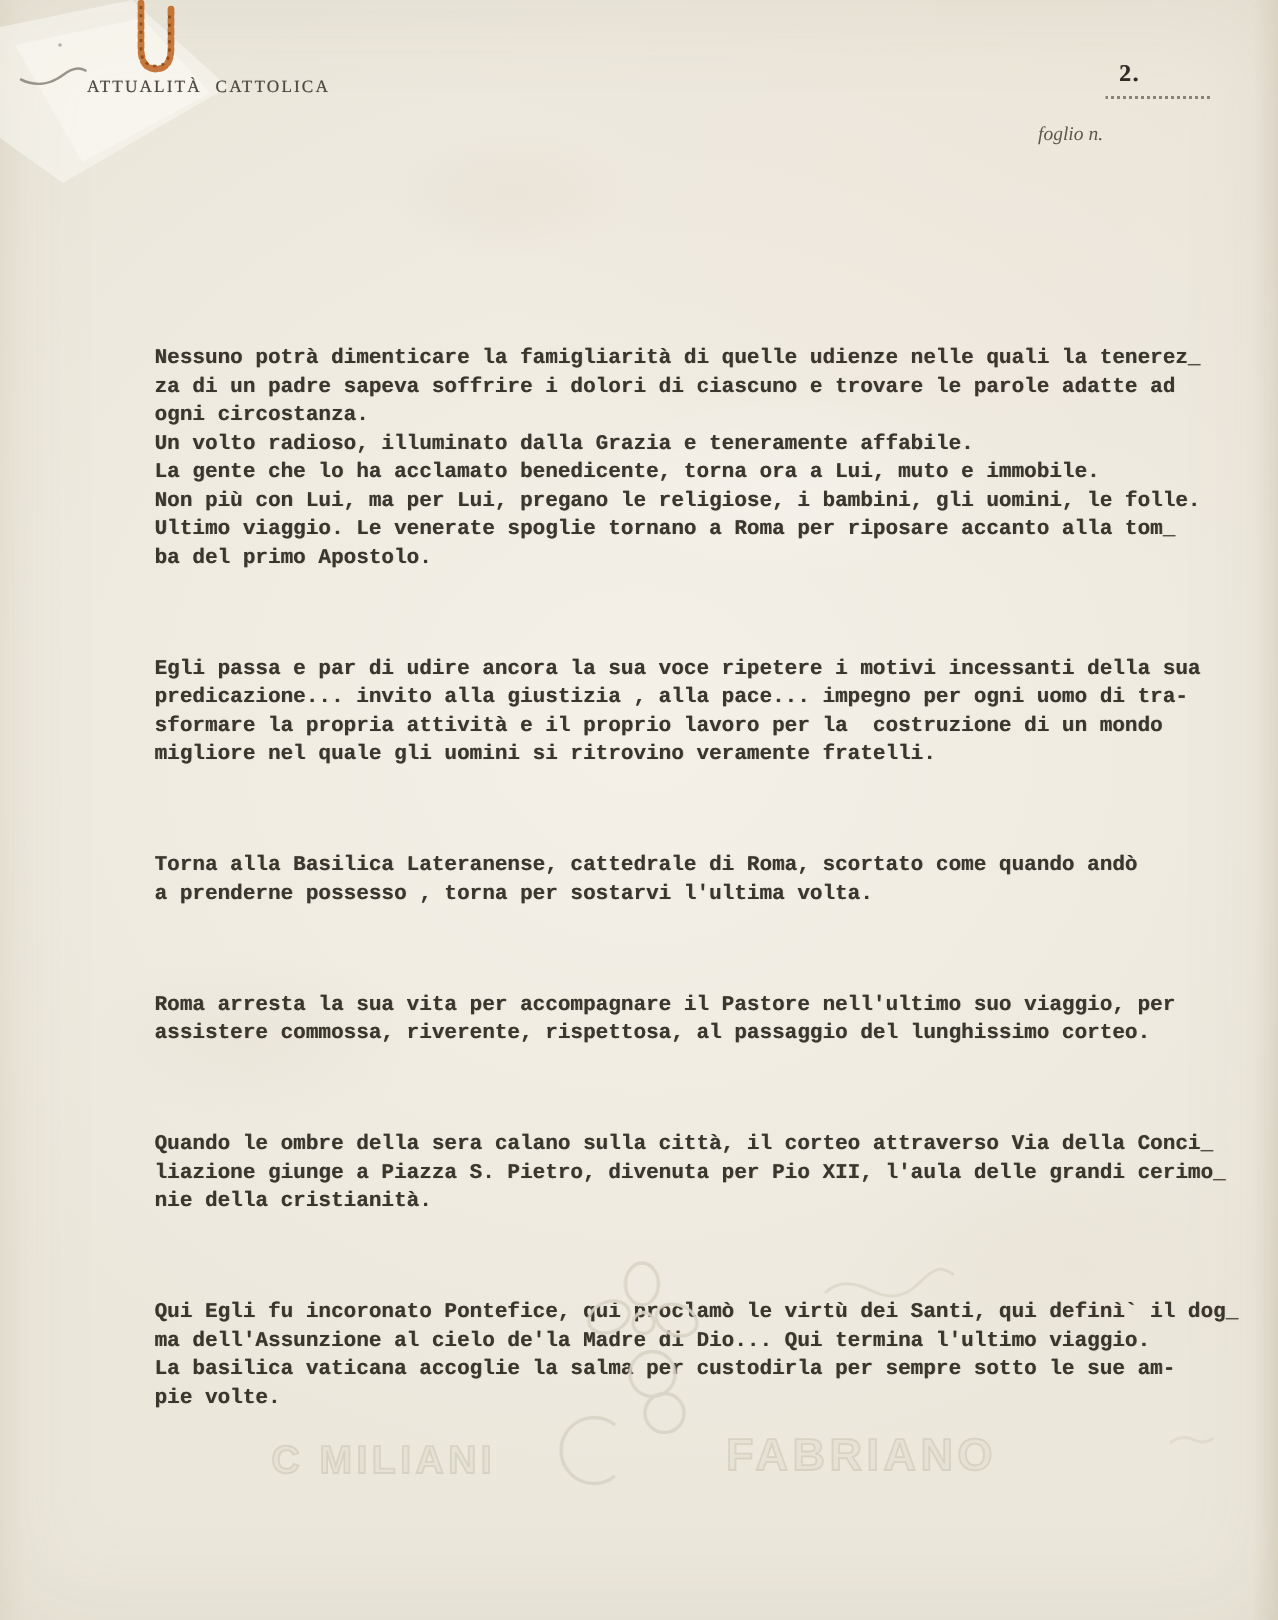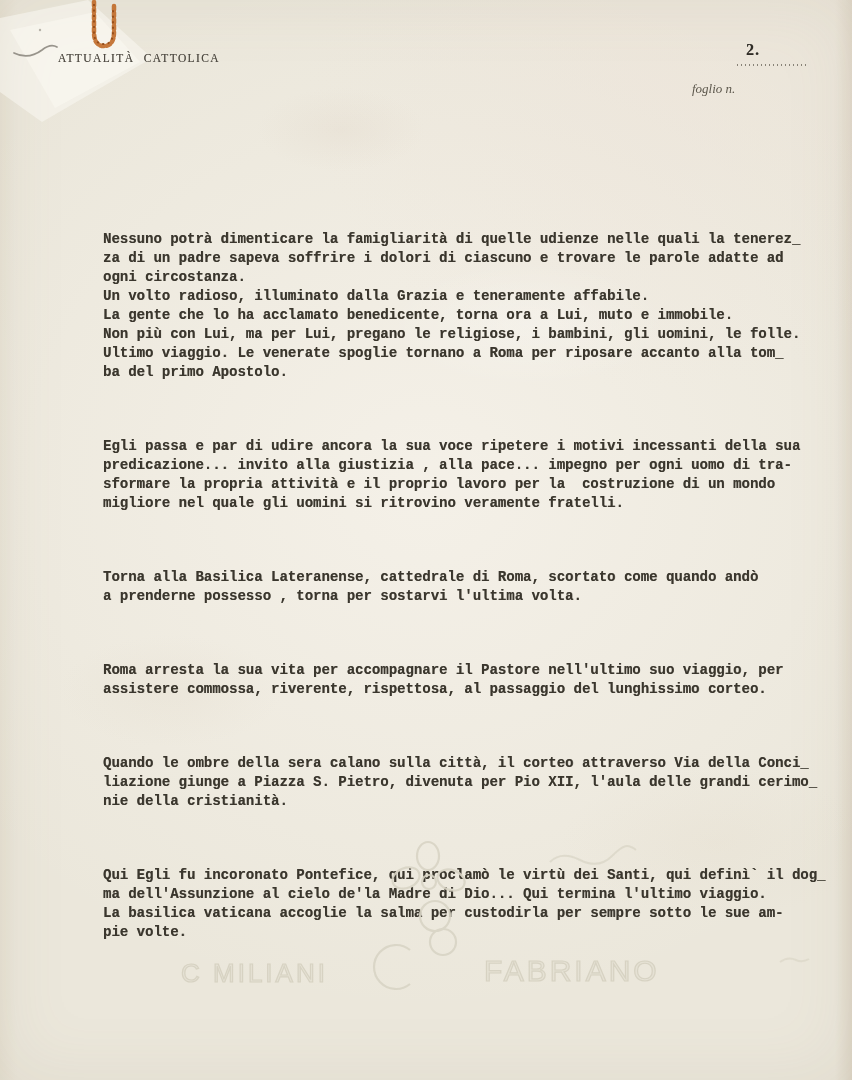--- a/index.html
+++ b/index.html
@@ -54,21 +54,21 @@
     font-family:"Liberation Mono","DejaVu Sans Mono",monospace;
     font-weight:700;font-size:14px;line-height:19px;
     color:#3a362d;
     text-shadow:.3px .3px .45px rgba(42,38,30,.55);
     white-space:pre;
   }
   .body-text p{margin:0 0 17px 0;}
   
   .wm{
     position:absolute;
-    font-family:"Liberation Sans", sans-serif;font-weight:400;
+    font-family:"Liberation Sans", sans-serif;font-weight:700;
     color:rgba(216,212,197,.30);
     -webkit-text-stroke:1.2px rgba(211,207,190,.85);
     white-space:nowrap;pointer-events:none;
   }
   .wm-left{left:181px;top:958px;font-size:26px;letter-spacing:3px;}
   .wm-right{left:452px;top:954px;font-size:30px;letter-spacing:3px;margin-left:32px;}
   .corner-art,.wm-art{position:absolute;pointer-events:none;}
   .corner-art{left:0;top:0;}
   .wm-art{left:350px;top:828px;}
 </style>

